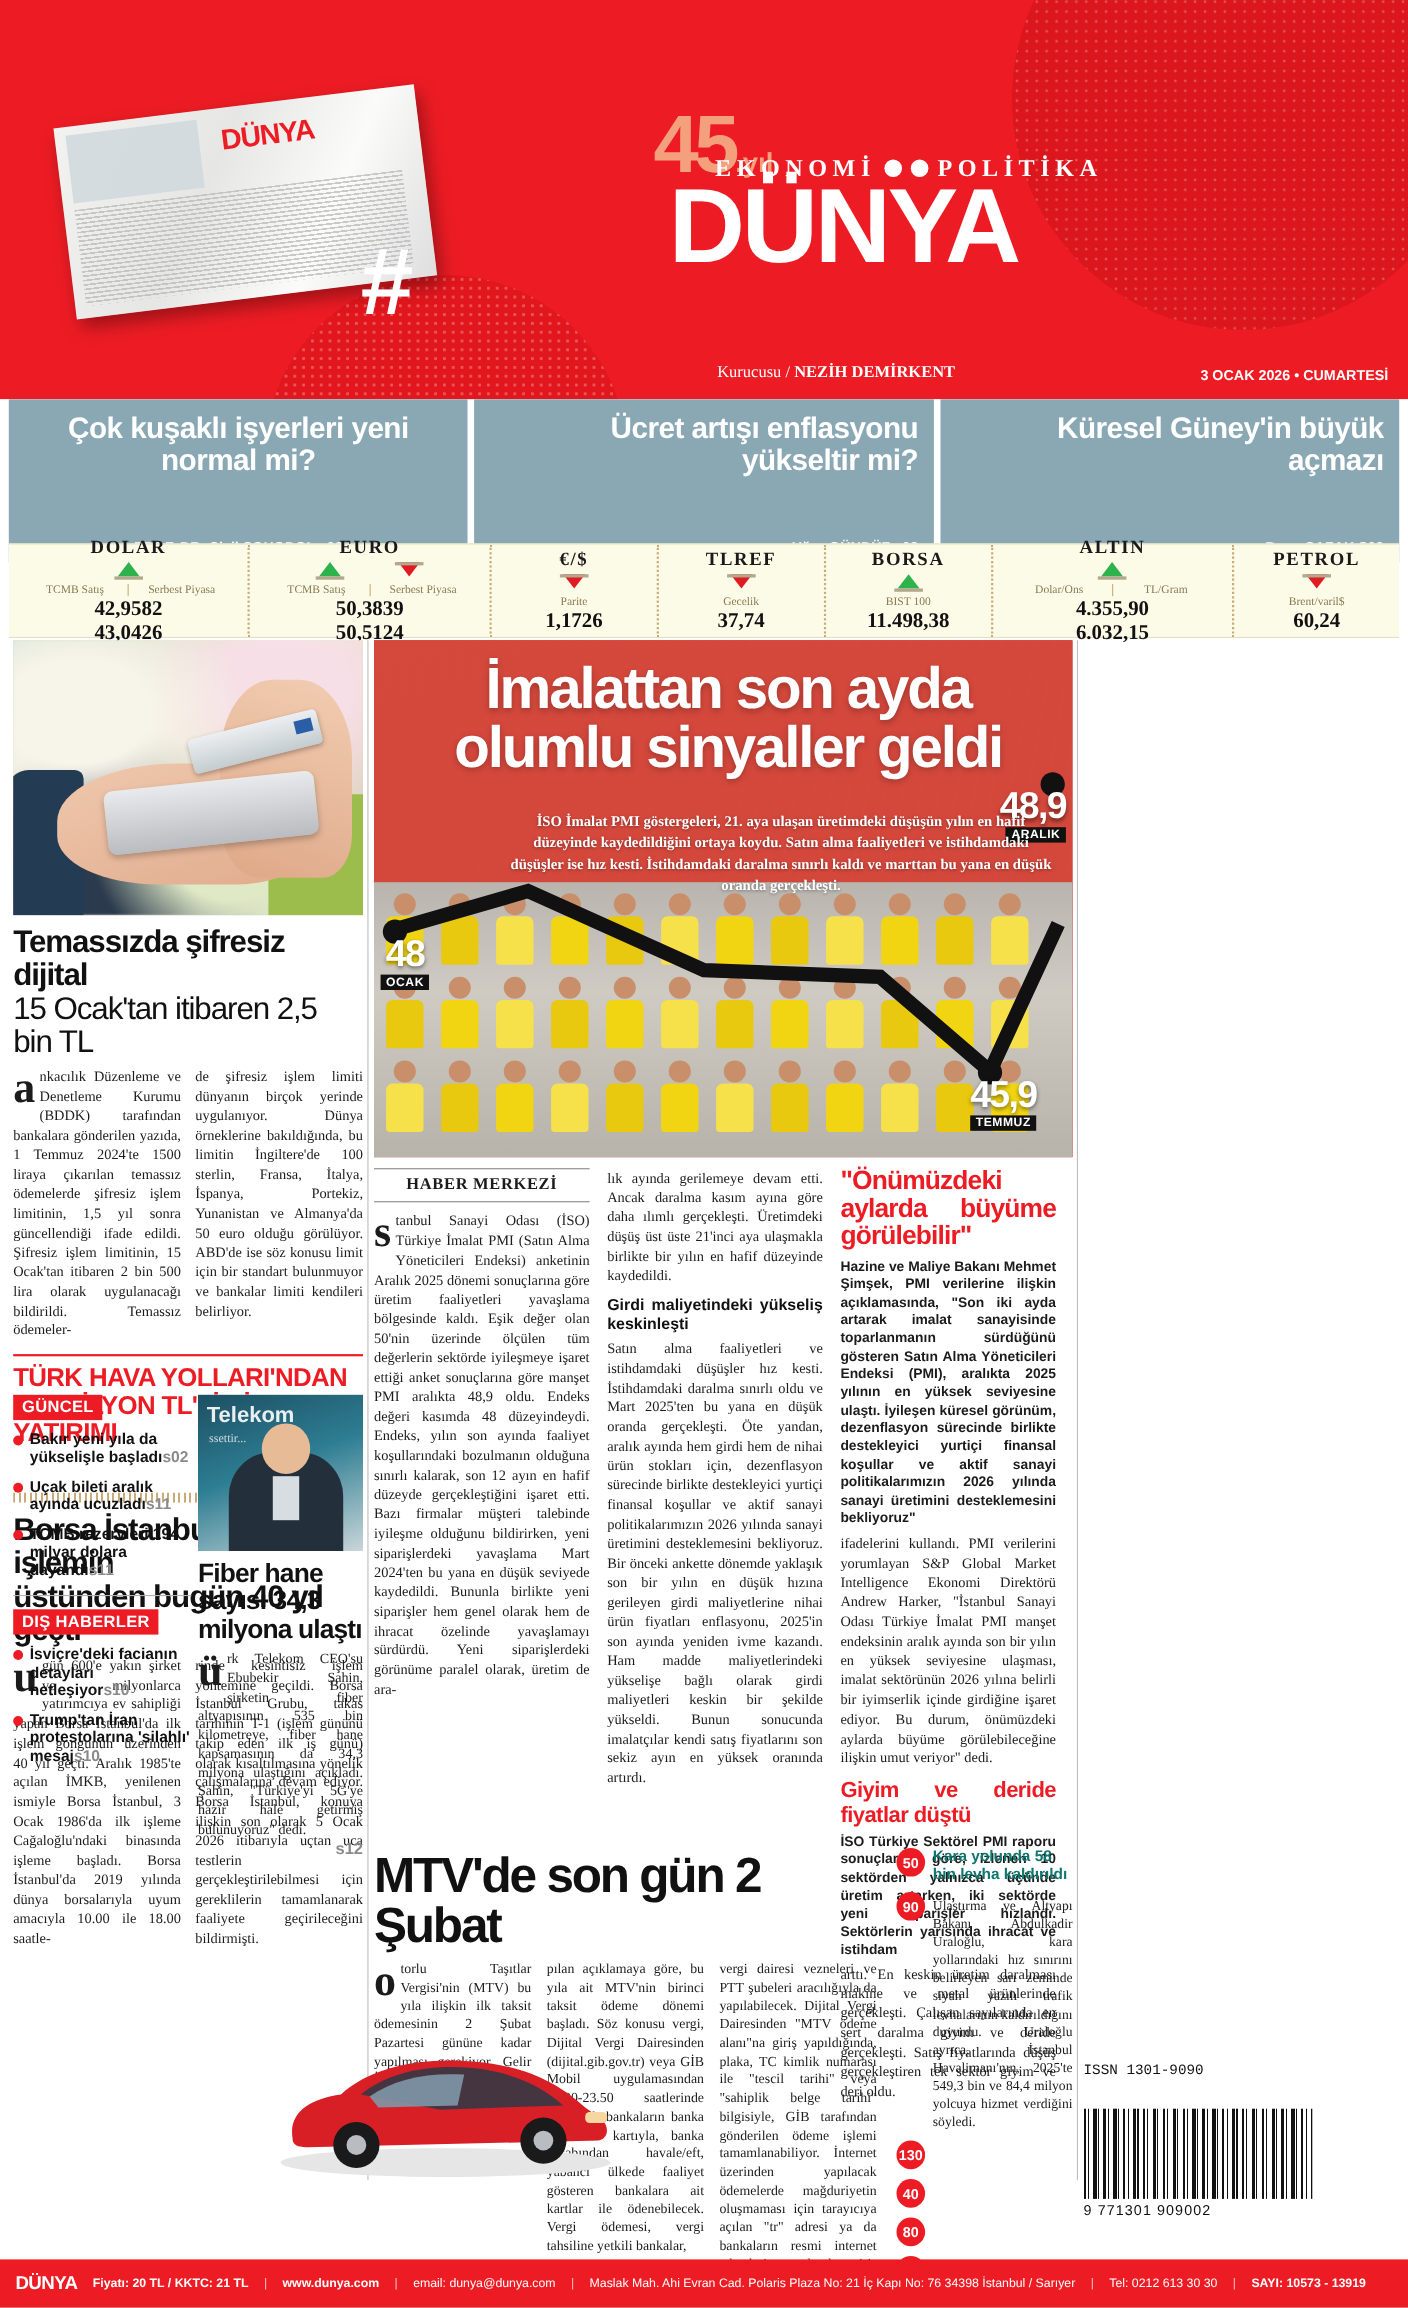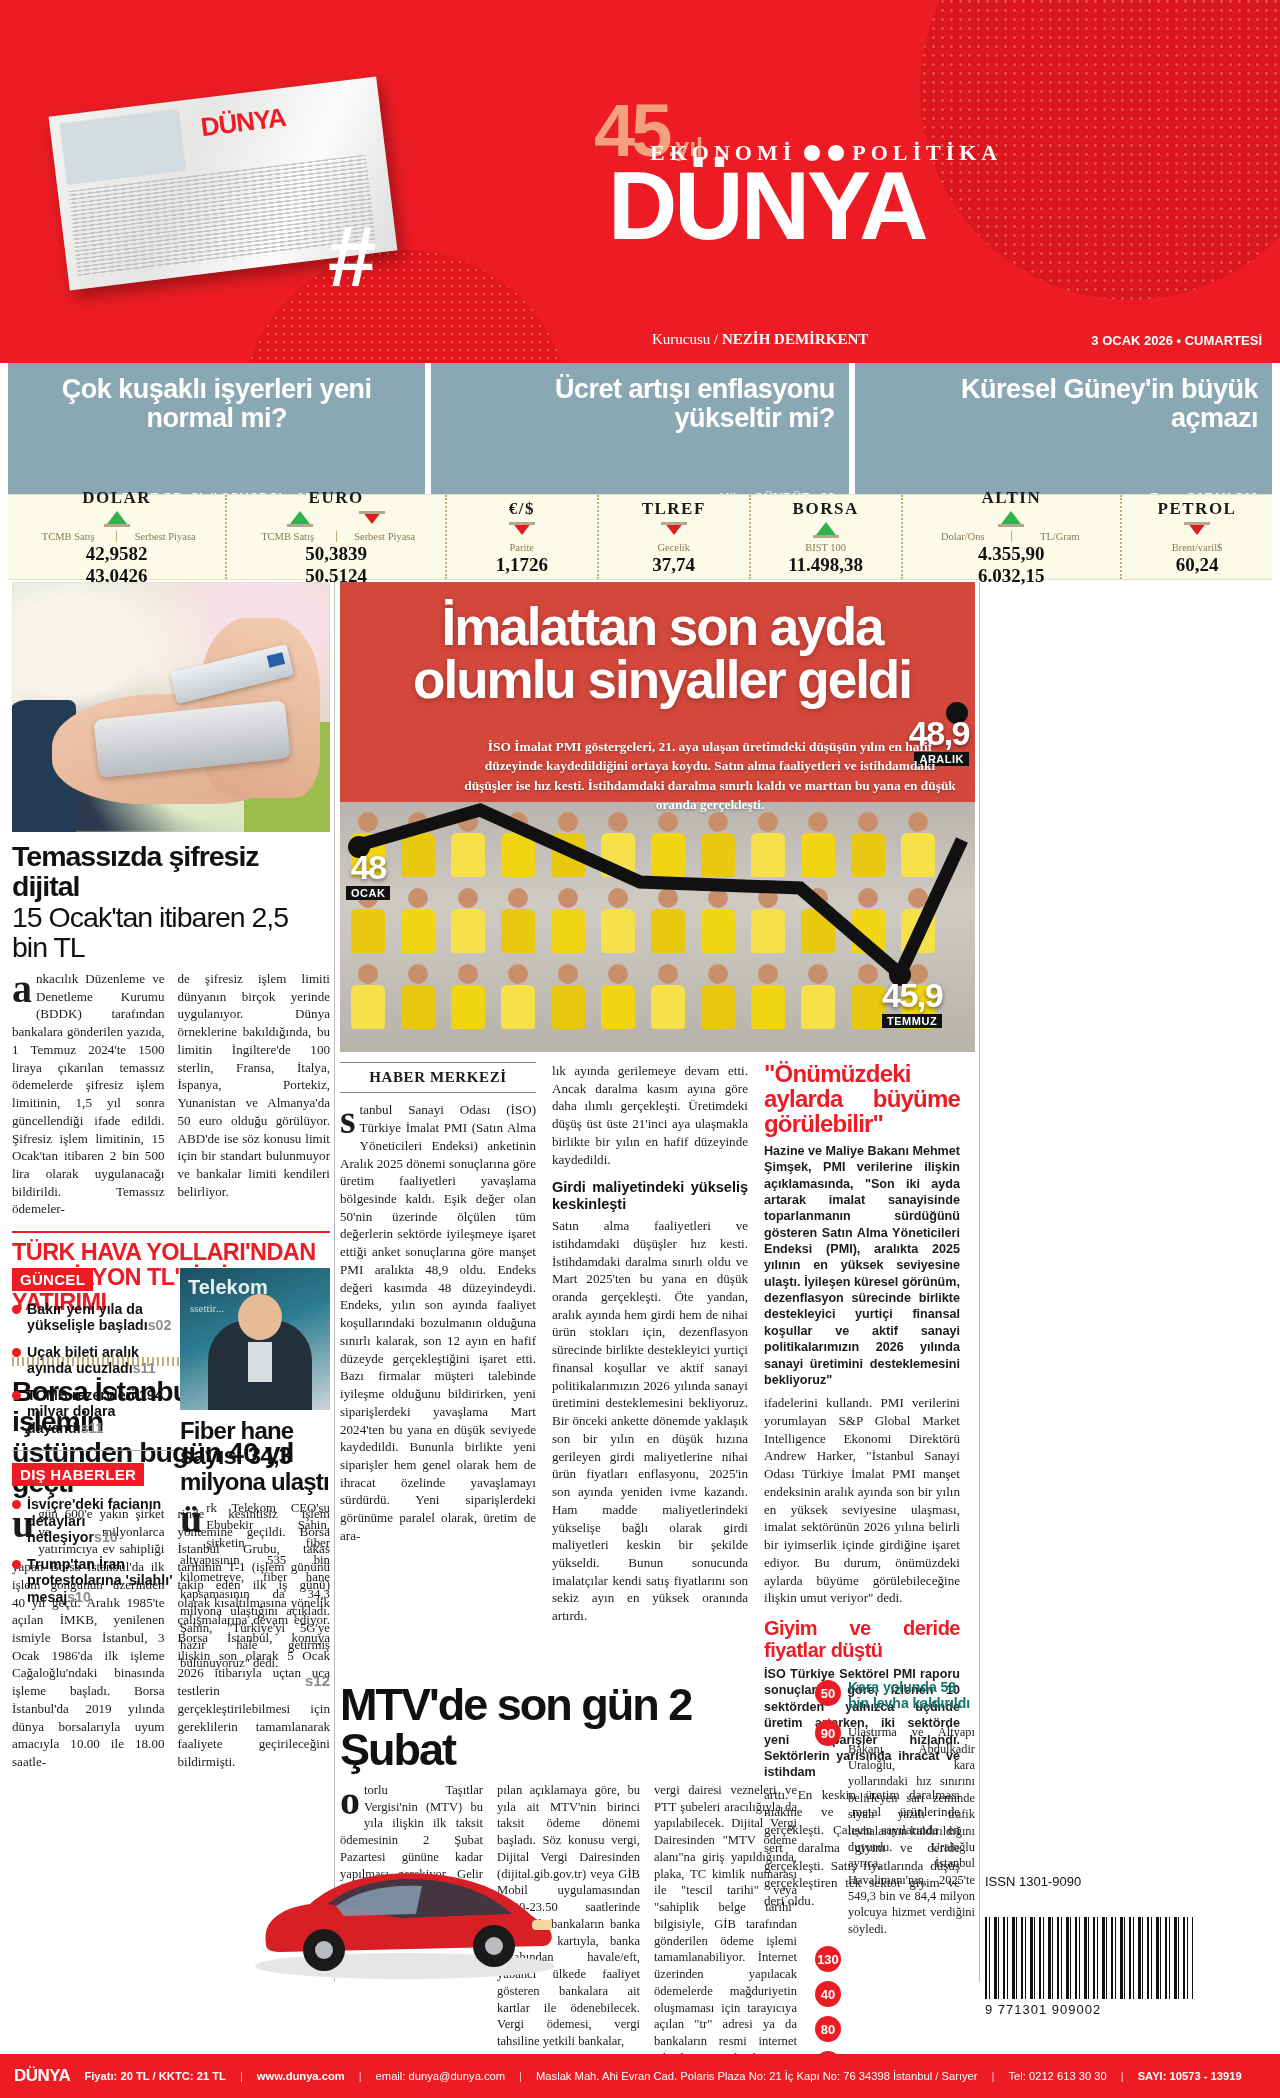--- a/index.html
+++ b/index.html
@@ -384,21 +384,21 @@
     font-weight:bold; font-size:13px; display:flex; align-items:center; justify-content:center;
   }
   .ntext {
     font-family:"Liberation Sans", sans-serif; font-weight:bold; font-size:14px;
     line-height:1.12; color:#0f766e;
   }
   .nl-body { font-size:12.4px; line-height:1.32; text-align:justify; color:#1b1b1b; margin-top:4px; }
 
   .issn {
     position:absolute; left:985px; top:1292px;
-    font-family:Liberation Sans, sans-serif; font-size:13px; color:#111;
+    font-family:Liberation Mono, monospace; font-size:13px; color:#111;
   }
   .barcode {
     position:absolute; left:985px; top:1335px; width:208px; height:82px;
     background:repeating-linear-gradient(90deg,
       #111 0 2px, #fff 2px 4px, #111 4px 5px, #fff 5px 9px,
       #111 9px 12px, #fff 12px 13px, #111 13px 14px, #fff 14px 18px);
   }
   .barcode-num {
     position:absolute; left:985px; top:1420px;
     font-family:"Liberation Sans", sans-serif; font-size:13px; letter-spacing:1px; color:#111;

